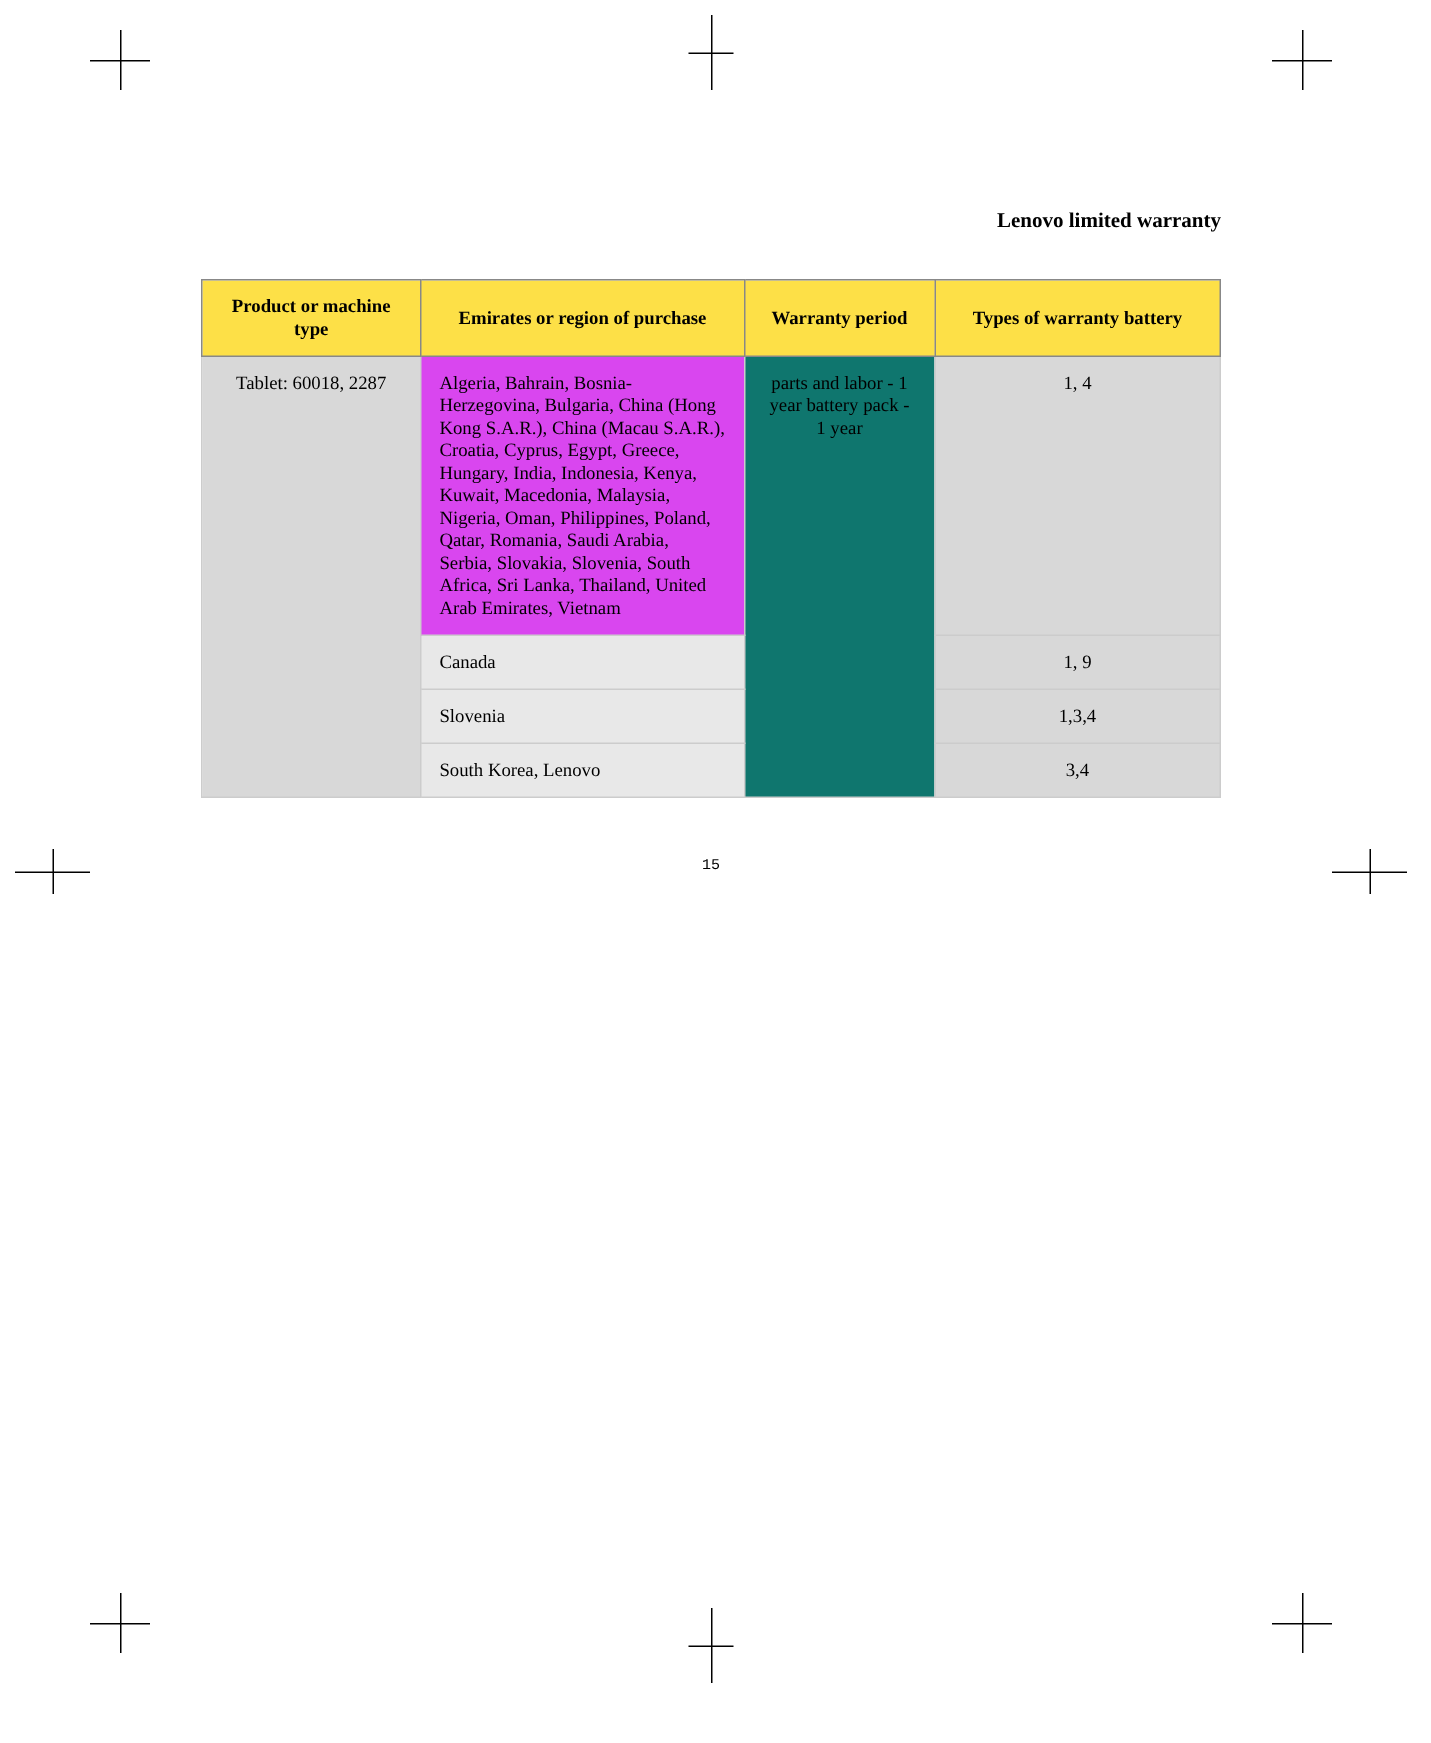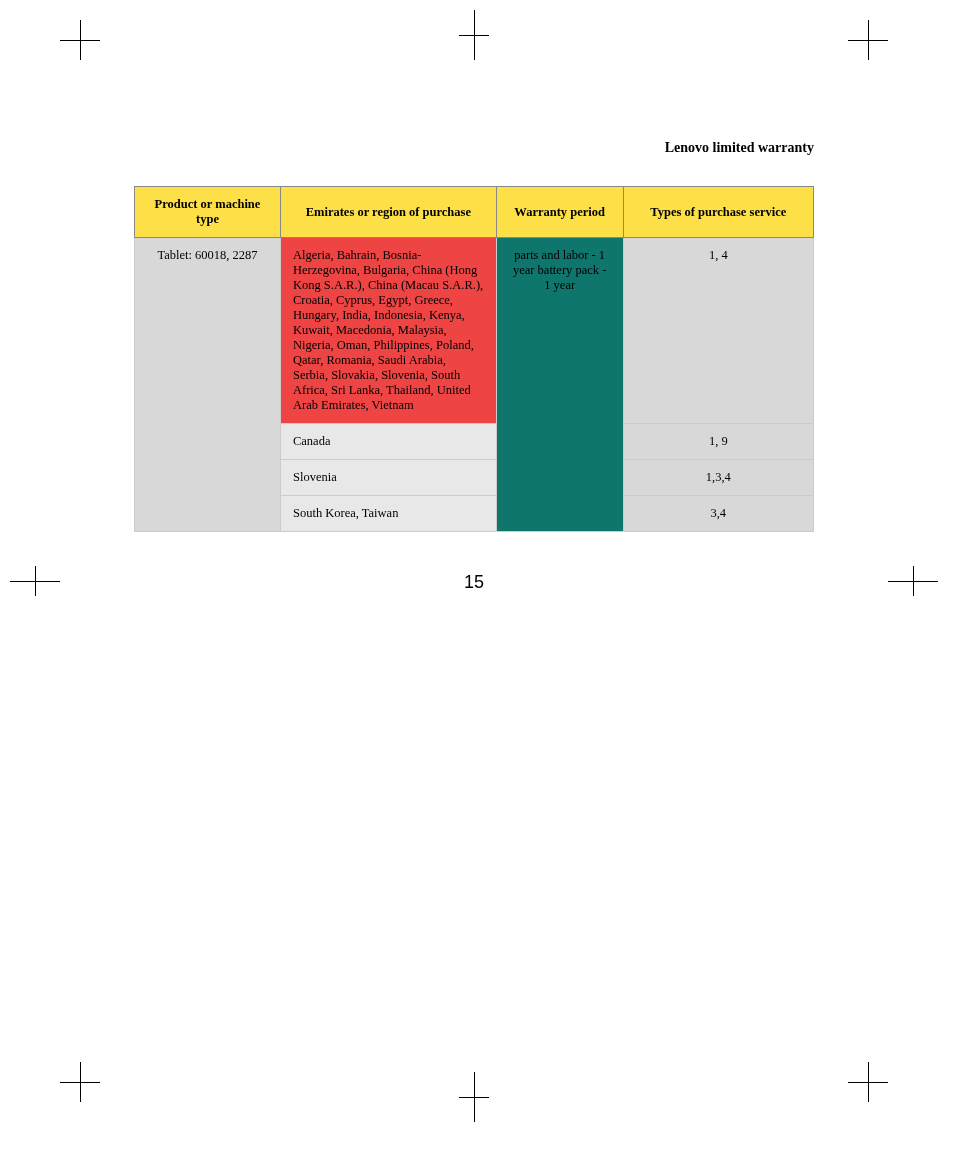--- a/index.html
+++ b/index.html
@@ -266,21 +266,21 @@
     }
 
     .product-cell {
       background-color: #d8d8d8;
       vertical-align: middle;
       text-align: center;
       margin-left: 16px;
     }
 
     .country-cell {
-      background-color: #ef4444;
+      background-color: #d946ef;
       vertical-align: top;
     }
 
     .warranty-period-cell {
       background-color: #0f766e;
       vertical-align: middle;
       text-align: center;
     }
 
     .types-cell {
@@ -294,22 +294,22 @@
     }
 
     .sub-row-types {
       background-color: #d8d8d8;
       text-align: center;
     }
 
     .page-number {
       text-align: center;
       margin-top: 40px;
-      font-size: 18px;
-      font-family: Liberation Sans, sans-serif;
+      font-size: 10px;
+      font-family: Liberation Mono, monospace;
     }
 
     .th-col1 { width: 115px; }
     .th-col2 { width: 170px; }
     .th-col3 { width: 100px; }
     .th-col4 { width: 150px; }
   </style>
 </head>
 <body>
 
@@ -328,21 +328,21 @@
   <div class="content-area">
 
     <div class="page-title">Lenovo limited warranty</div>
 
     <table class="warranty-table">
       <thead>
         <tr>
           <th class="th-col1">Product or machine type</th>
           <th class="th-col2">Emirates or region of purchase</th>
           <th class="th-col3">Warranty period</th>
-          <th class="th-col4">Types of purchase service</th>
+          <th class="th-col4">Types of warranty battery</th>
         </tr>
       </thead>
       <tbody>
 
         <tr>
           <td class="product-cell" rowspan="4">Tablet: 60018, 2287</td>
           <td class="country-cell">Algeria, Bahrain, Bosnia-Herzegovina, Bulgaria, China (Hong Kong S.A.R.), China (Macau S.A.R.), Croatia, Cyprus, Egypt, Greece, Hungary, India, Indonesia, Kenya, Kuwait, Macedonia, Malaysia, Nigeria, Oman, Philippines, Poland, Qatar, Romania, Saudi Arabia, Serbia, Slovakia, Slovenia, South Africa, Sri Lanka, Thailand, United Arab Emirates, Vietnam</td>
           <td class="warranty-period-cell" rowspan="4">parts and labor - 1 year battery pack - 1 year</td>
           <td class="types-cell">1, 4</td>
         </tr>
@@ -351,21 +351,21 @@
           <td class="sub-row-country">Canada</td>
           <td class="sub-row-types">1, 9</td>
         </tr>
 
         <tr>
           <td class="sub-row-country">Slovenia</td>
           <td class="sub-row-types">1,3,4</td>
         </tr>
 
         <tr>
-          <td class="sub-row-country">South Korea, Taiwan</td>
+          <td class="sub-row-country">South Korea, Lenovo</td>
           <td class="sub-row-types">3,4</td>
         </tr>
       </tbody>
     </table>
 
     <div class="page-number">15</div>
 
   </div>
 </div>
 

